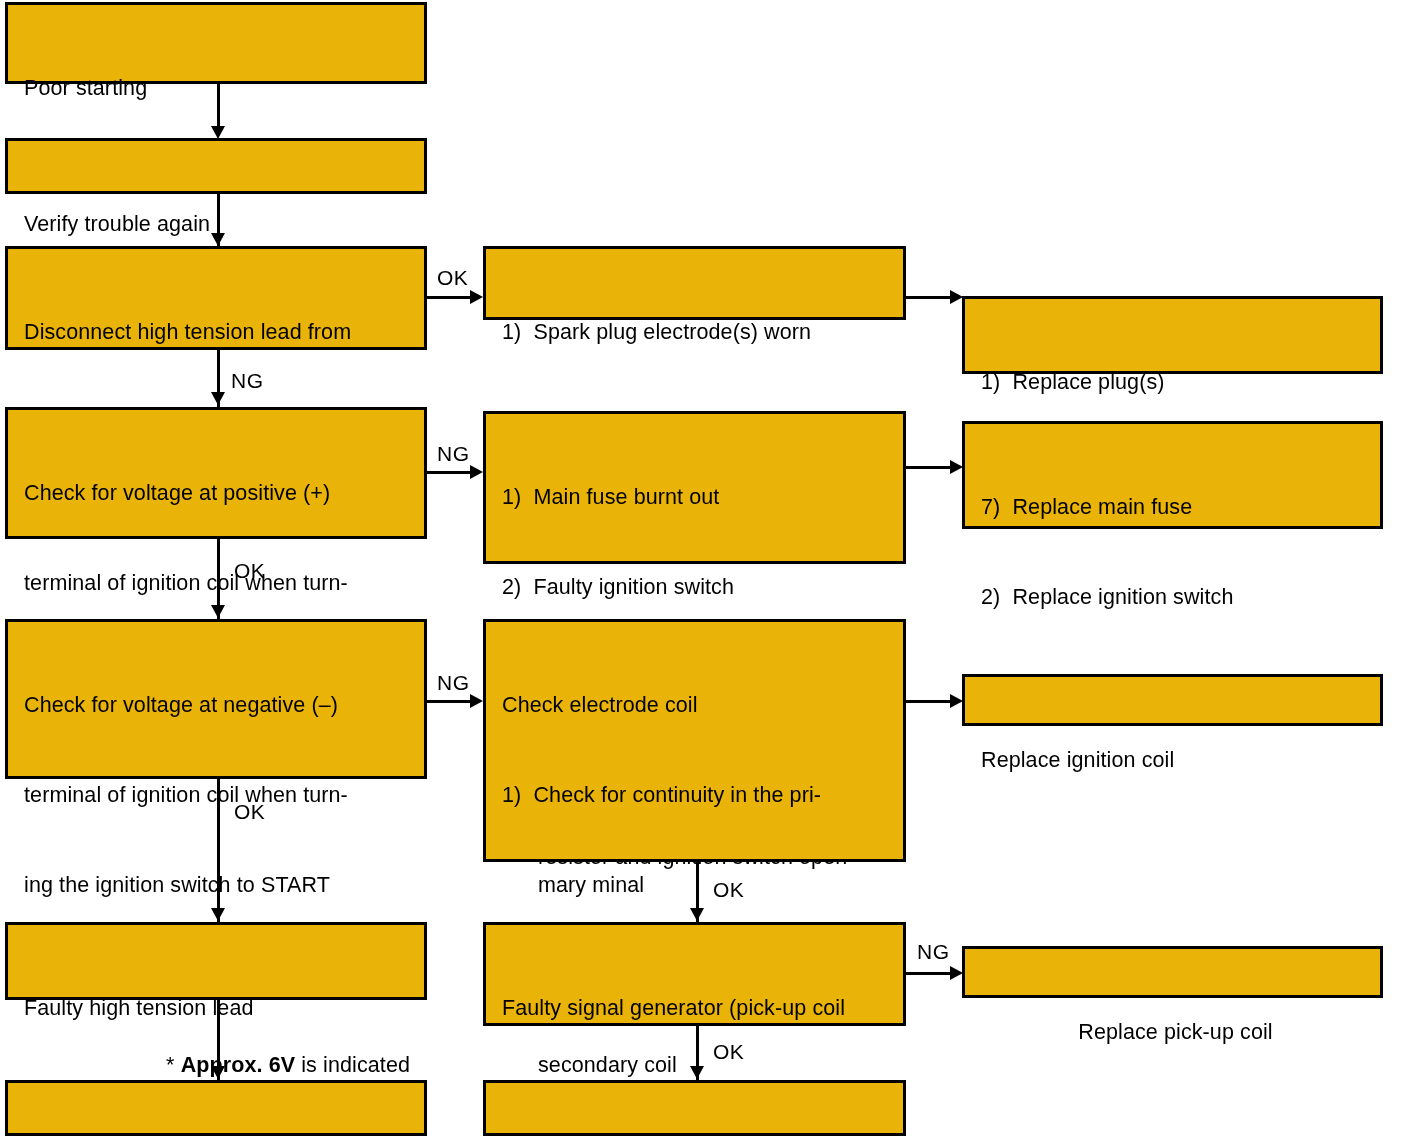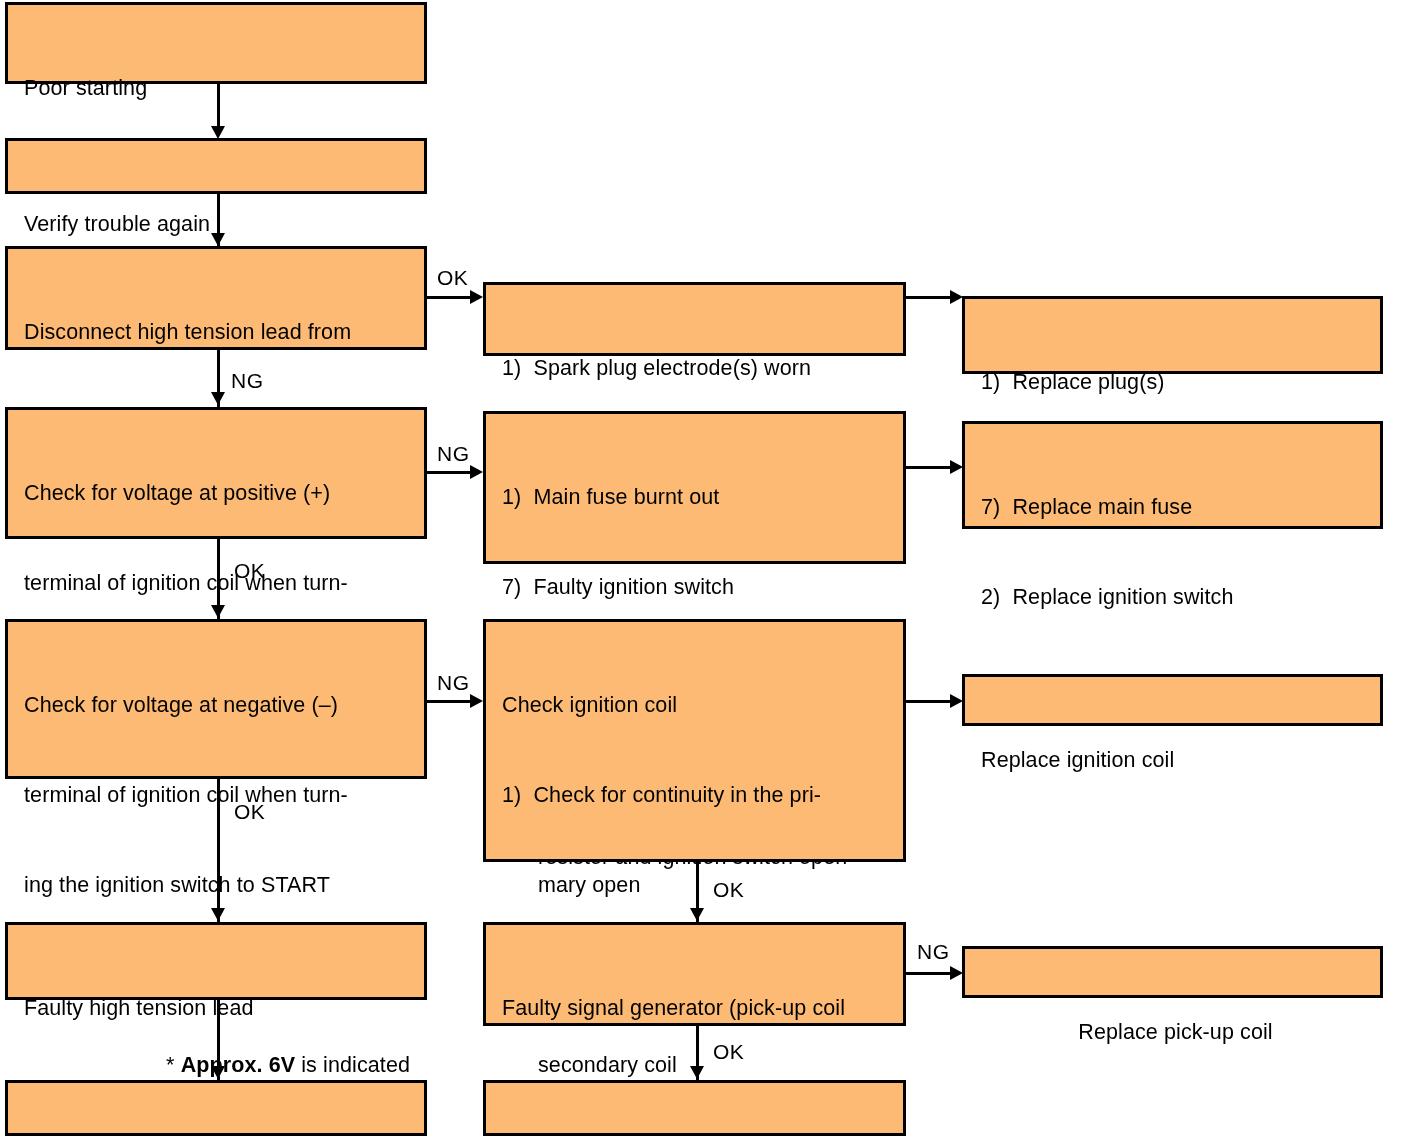--- a/index.html
+++ b/index.html
@@ -13,21 +13,21 @@
     height: 1138px;
     background: #ffffff;
     font-family: "Liberation Sans", sans-serif;
     color: #000000;
     overflow: hidden;
   }
   .box {
     position: absolute;
     box-sizing: border-box;
     border: 3px solid #000000;
-    background: #fdba74;
+    background: #eab308;
   }
   .box .txt {
     position: absolute;
     left: 16px;
     right: 10px;
     top: 8px;
     font-size: 21.5px;
     line-height: 30px;
     letter-spacing: 0.1px;
     white-space: pre-wrap;
@@ -172,49 +172,49 @@
 
   <div class="vline" style="left:217px; top:1000px; height:80px;"></div>
   <div class="arrow-down" style="left:211px; top:1066px;"></div>
 
   <div class="box" style="left:5px; top:1080px; width:422px; height:56px;">
     <div class="txt">
       
     </div>
   </div>
 
-  <div class="box" style="left:483px; top:246px; width:423px; height:74px;margin-top:36px;">
+  <div class="box" style="left:483px; top:246px; width:423px; height:74px;">
     <div class="txt num">
       <span class="hang">1)  Spark plug electrode(s) worn</span>
       <span class="hang">2)  Spark plug(s) damaged or</span>
       <span class="line-item" style="padding-left:36px;">deteriorated</span>
     </div>
   </div>
 
   <div class="hline" style="left:906px; top:296px; width:48px;"></div>
   <div class="arrow-right" style="left:950px; top:290px;"></div>
 
   <div class="box" style="left:483px; top:411px; width:423px; height:153px;">
     <div class="txt num">
       <span class="hang">1)  Main fuse burnt out</span>
-      <span class="hang">7)  Faulty ignition switch</span>
+      <span class="hang">2)  Faulty ignition switch</span>
       <span class="hang">3)  Wiring between positive (+) ter-</span>
       <span class="line-item" style="padding-left:36px;">minal of ignition coil or external</span>
       <span class="line-item" style="padding-left:36px;">resistor and ignition switch open</span>
     </div>
   </div>
 
   <div class="hline" style="left:906px; top:466px; width:48px;"></div>
   <div class="arrow-right" style="left:950px; top:460px;"></div>
 
   <div class="box" style="left:483px; top:619px; width:423px; height:243px;">
     <div class="txt num">
-      <span class="line-item">Check ignition coil</span>
+      <span class="line-item">Check electrode coil</span>
       <span class="hang">1)  Check for continuity in the pri-</span>
-      <span class="line-item" style="padding-left:36px;">mary open</span>
+      <span class="line-item" style="padding-left:36px;">mary minal</span>
       <span class="hang">2)  Measure resistance of the</span>
       <span class="line-item" style="padding-left:36px;">secondary coil</span>
       
       
       
     </div>
   </div>
 
   <div class="hline" style="left:906px; top:700px; width:48px;"></div>
   <div class="arrow-right" style="left:950px; top:694px;"></div>

